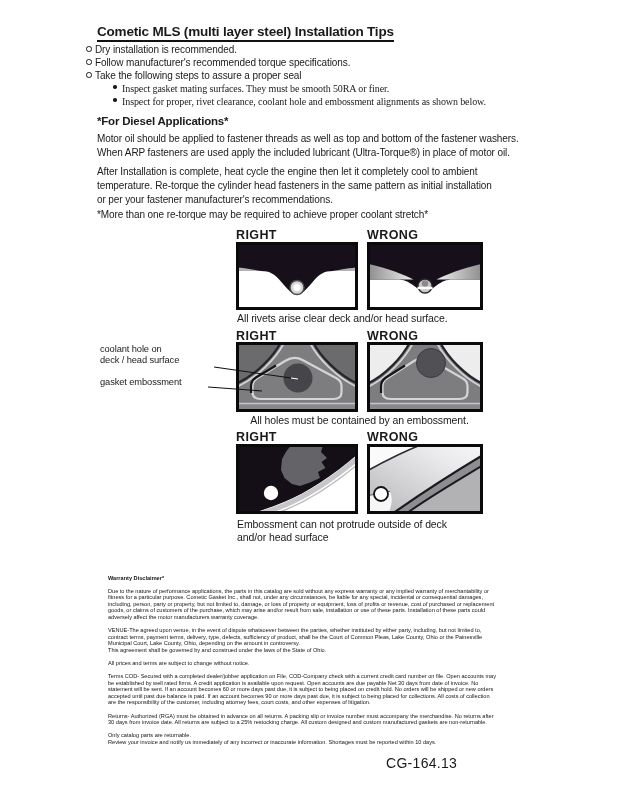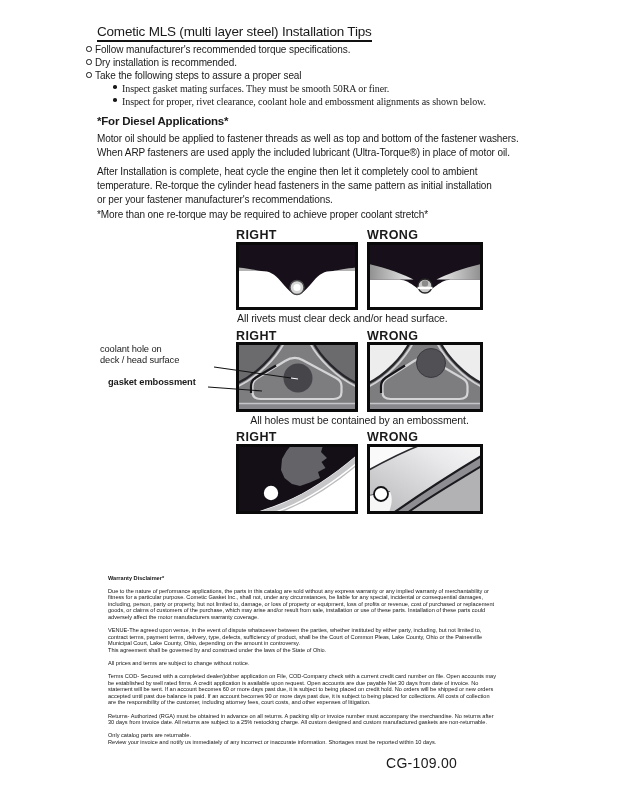--- a/index.html
+++ b/index.html
@@ -1,21 +1,21 @@
 <!DOCTYPE html>
 <html><head>
 <meta charset="utf-8">
 <style>
   html,body{margin:0;padding:0;background:#ffffff;}
   #page{position:relative;width:618px;height:800px;background:#ffffff;overflow:hidden;
         font-family:"Liberation Sans",sans-serif;color:#1a1a1a;}
   .abs{position:absolute;}
   .pre{white-space:pre-line;}
 
-  .title{left:97px;top:24px;font-size:13.5px;font-weight:400;letter-spacing:-0.2px;
+  .title{left:97px;top:24px;font-size:13.5px;font-weight:700;letter-spacing:-0.2px;
          border-bottom:2px solid #111;padding-bottom:1px;}
 
   .tips{left:86px;top:43px;font-size:10px;line-height:13px;letter-spacing:-0.1px;width:460px;}
   .tips .row{display:flex;align-items:baseline;}
   .tips .sub{margin-left:27px;font-family:Liberation Serif, serif;}
   .marker{flex:0 0 9px;position:relative;}
   .marker::before{content:"";position:absolute;top:-7px;left:0;width:3.5px;height:3.5px;border-radius:50%;}
   .o .marker::before{border:1px solid #1a1a1a;}
   .f .marker::before{background:#1a1a1a;}
 
@@ -43,26 +43,26 @@
 
 <div id="page">
 
   <div class="abs title">Cometic MLS (multi layer steel) Installation Tips</div>
 
   <div class="abs tips">
     <div>
 
         <div class="row o">
           <span class="marker"></span>
+          <span>Dry installation is recommended.</span>
+        </div>
+
+        <div class="row o">
+          <span class="marker"></span>
           <span>Follow manufacturer's recommended torque specifications.</span>
-        </div>
-
-        <div class="row o">
-          <span class="marker"></span>
-          <span>Dry installation is recommended.</span>
         </div>
 
         <div class="row o">
           <span class="marker"></span>
           <span>Take the following steps to assure a proper seal</span>
         </div>
       </div>
     <div class="sub">
 
         <div class="row f">
@@ -112,28 +112,28 @@
     <rect width="116" height="68" fill="#ffffff"></rect>
     <path d="M0,0 H116 V37.5 H86 C79,37.5 75,39.5 69.5,43.5 C64.5,47.2 61.5,49.5 58,49.5 C54.5,49.5 51.5,47.2 46.5,43.5 C41,39.5 37,37.5 30,37.5 H0 Z" fill="#170f19"></path>
     <path d="M2,22 C20,26 38,33 46.5,37.5 L2,37.5 Z" fill="url(#gw1)"></path>
     <path d="M114,22 C96,26 78,33 69.5,37.5 L114,37.5 Z" fill="url(#gw2)"></path>
     <circle cx="58" cy="44" r="7" fill="#c9c9c9" stroke="#262626" stroke-width="1.4"></circle>
     <circle cx="58" cy="41.5" r="3.2" fill="#8a8a8a"></circle>
     <line x1="50.5" y1="46" x2="65.5" y2="46" stroke="#ffffff" stroke-width="2.4"></line>
     <rect x="1.5" y="1.5" width="113" height="65" fill="none" stroke="#0a0a0a" stroke-width="3"></rect>
   </svg>
 
-  <div class="abs cap" style="left:237px;top:312px;">All rivets must clear deck and/or head surface.</div>
+  <div class="abs cap" style="left:237px;top:312px;">All rivets arise clear deck and/or head surface.</div>
 
   <div class="abs dlabel" style="left:236px;top:329px;width:122px;">RIGHT</div>
   <div class="abs dlabel" style="left:367px;top:329px;width:116px;">WRONG</div>
 
   <div class="abs ann pre" style="left:100px;top:344px;width:112px;">coolant hole on
 deck / head surface</div>
-  <div class="abs ann" style="left:108px;top:377px;width:108px;font-weight:bold;">gasket embossment</div>
+  <div class="abs ann" style="left:100px;top:377px;width:108px;">gasket embossment</div>
 
   <svg class="abs" style="left:236px;top:342px;" width="122" height="70" viewBox="0 0 122 70">
     <rect width="122" height="70" fill="#6b6b6e"></rect>
     <path d="M45,0 C38,14 20,33 0,42 L0,70 L122,70 L122,42 C102,33 84,14 77,0 Z" fill="#7d7d80"></path>
     <path d="M45,0 C38,14 20,33 0,42" stroke="#26262a" stroke-width="2.2" fill="none"></path>
     <path d="M47.5,2 C40,16 22,35 2,44.5" stroke="#d2d2d5" stroke-width="1.8" fill="none"></path>
     <path d="M77,0 C84,14 102,33 122,42" stroke="#26262a" stroke-width="2.2" fill="none"></path>
     <path d="M74.5,2 C82,16 100,35 120,44.5" stroke="#d2d2d5" stroke-width="1.8" fill="none"></path>
     <rect x="0" y="61.5" width="122" height="8.5" fill="#87878c"></rect>
     <line x1="0" y1="61.5" x2="122" y2="61.5" stroke="#c6c6c9" stroke-width="1.3"></line>
@@ -193,20 +193,22 @@
     <path d="M25,70 C52,51 86,29 116,11 L116,21 C90,37 57,56 39,70 Z" fill="#8e8e92"></path>
     <path d="M39,70 C57,56 90,37 116,21 L116,70 Z" fill="#b2b2b5"></path>
     <path d="M25,70 C52,51 86,29 116,11" stroke="#1b1b1f" stroke-width="2.2" fill="none"></path>
     <path d="M39,70 C57,56 90,37 116,21" stroke="#1b1b1f" stroke-width="2" fill="none"></path>
     <path d="M0,52 C10,49.5 17,48.5 23,47.5 C26,54 25,62 21,70 L0,70 Z" fill="#f6f6f7"></path>
     <path d="M0,52 C10,49.5 17,48.5 23,47.5" stroke="#55555a" stroke-width="1" fill="none"></path>
     <circle cx="14" cy="50" r="7" fill="#ffffff" stroke="#121216" stroke-width="1.8"></circle>
     <rect x="1.5" y="1.5" width="113" height="67" fill="none" stroke="#0a0a0a" stroke-width="3"></rect>
   </svg>
 
+  <div class="abs cap pre" style="left:237px;top:518px;">Embossment can not protrude outside of deck
+and/or head surface</div>
 
   <div class="abs legal">
     <div class="lh">Warranty Disclaimer*</div>
     <div>
 
         <p>Due to the nature of performance applications, the parts in this catalog are sold without any express warranty or any implied warranty of merchantability or
 fitness for a particular purpose.  Cometic Gasket Inc., shall not, under any circumstances, be liable for any special, incidental or consequential damages,
 including, person, party or property, but not limited to, damage, or loss of property or equipment, loss of profits or revenue, cost of purchased or replacement
 goods, or claims of customers of the purchase, which may arise and/or result from sale, installation or use of these parts.  Installation of these parts could
 adversely affect the motor manufacturers warranty coverage.</p>
@@ -225,15 +227,15 @@
 are the responsibility of the customer, including attorney fees, court costs, and other expenses of litigation.</p>
 
         <p>Returns- Authorized (RGA) must be obtained in advance on all returns.  A packing slip or invoice number must accompany the merchandise.  No returns after
 30 days from invoice date.  All returns are subject to a 25% restocking charge.  All custom designed and custom manufactured gaskets are non-returnable.</p>
 
         <p>Only catalog parts are returnable.
 Review your invoice and notify us immediately of any incorrect or inaccurate information.  Shortages must be reported within 10 days.</p>
       </div>
   </div>
 
-  <div class="abs code">CG-109.00</div>
+  <div class="abs code">CG-164.13</div>
 
 </div>
 
 </body></html>

